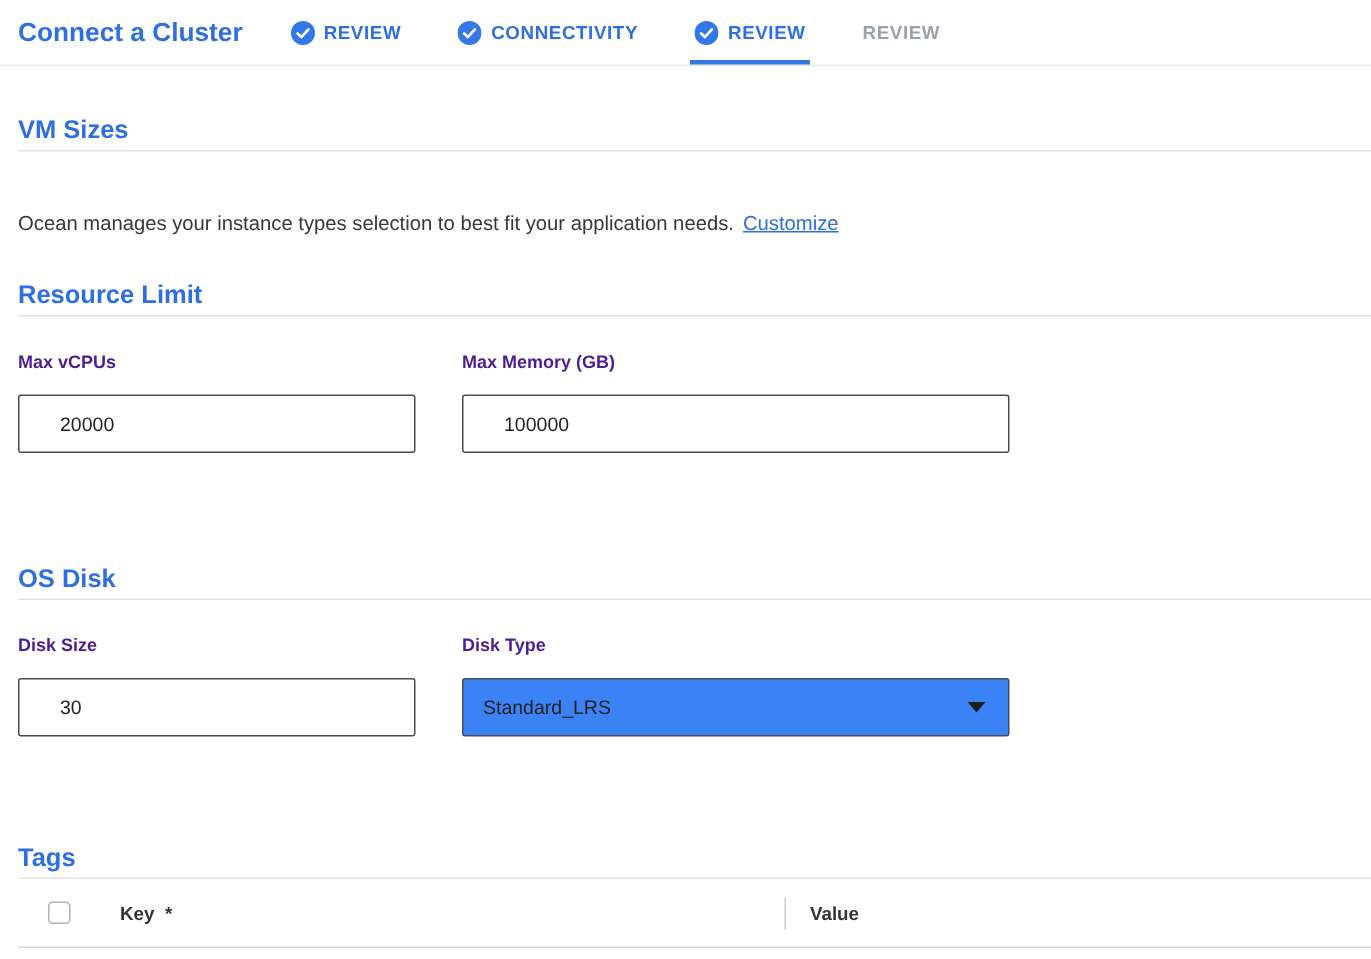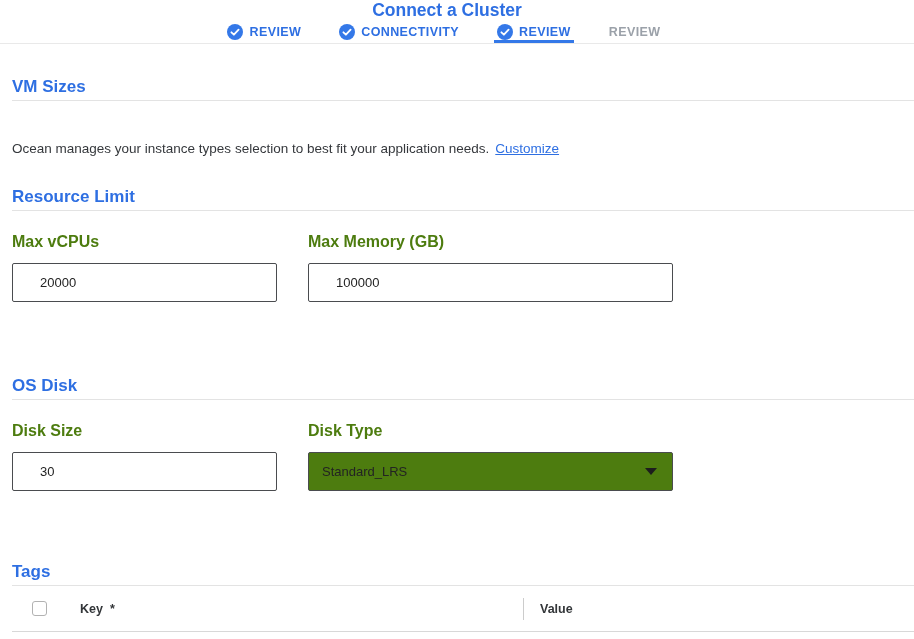--- a/index.html
+++ b/index.html
@@ -6,21 +6,20 @@
   html, body { width: 914px; height: 639px; background: #ffffff; overflow: hidden; }
   body { font-family: "Liberation Sans", "DejaVu Sans", sans-serif; color: #35383c; }
 
   
   .page-header {
     height: 44px;
     display: flex;
     align-items: center;
     padding-left: 12px;
     border-bottom: 1px solid #e9e9e9;
-    flex-direction: column;
   }
   .page-title {
     font-size: 17.5px;
     font-weight: 700;
     color: #2e6fe2;
     margin-right: 32px;
     white-space: nowrap;
   }
   .tabs { display: flex; align-items: stretch; height: 100%; }
   .tab {
@@ -73,24 +72,24 @@
   .customize-link {
     color: #2e6fe2;
     text-decoration: underline;
     margin-left: 6px;
     cursor: pointer;
   }
 
   .field-row { display: flex; gap: 31px; margin-top: 23px; }
   .field { display: flex; flex-direction: column; }
   .field-label {
-    font-size: 16px;
+    font-size: 12px;
     font-weight: 600;
     line-height: 15px;
-    color: #4d7c0f;
+    color: #4c1d95;
     margin-bottom: 14px;
   }
   .text-input {
     height: 39px;
     border: 1px solid #4a4c4f;
     border-radius: 2px;
     padding: 0 27px;
     font-size: 13px;
     color: #232323;
     font-family: "Liberation Sans", "DejaVu Sans", sans-serif;
@@ -104,21 +103,21 @@
     height: 39px;
     width: 365px;
     border: 1px solid #4a4c4f;
     border-radius: 2px;
     padding: 0 15px 0 13px;
     display: flex;
     align-items: center;
     justify-content: space-between;
     font-size: 13px;
     color: #232323;
-    background: #4d7c0f;
+    background: #3b82f6;
     cursor: pointer;
   }
   .caret-down {
     width: 0; height: 0;
     border-left: 6px solid transparent;
     border-right: 6px solid transparent;
     border-top: 7px solid #1d1d1d;
   }
 
   

